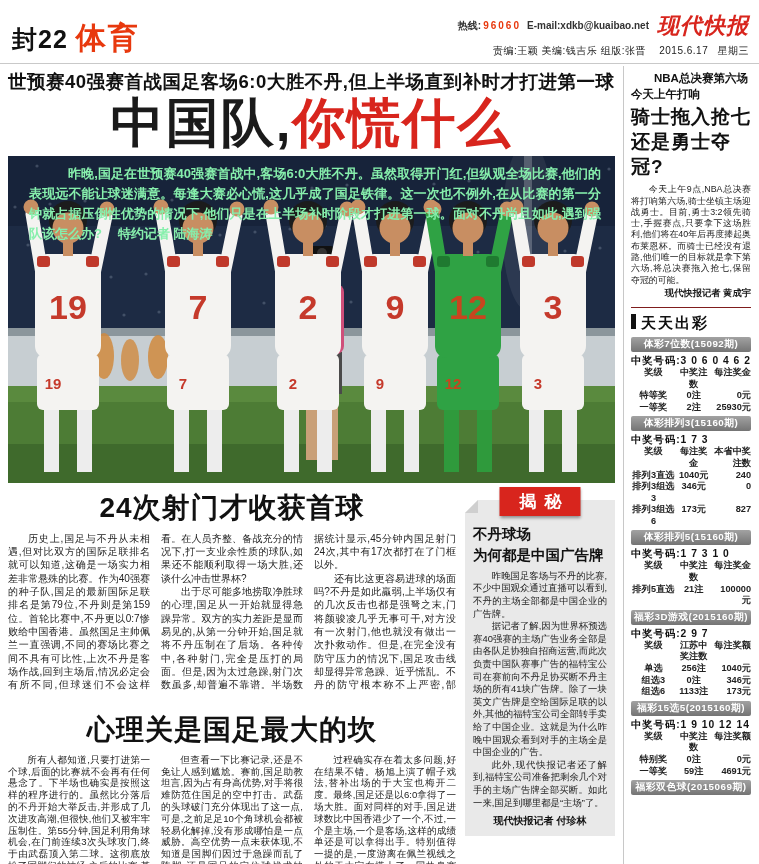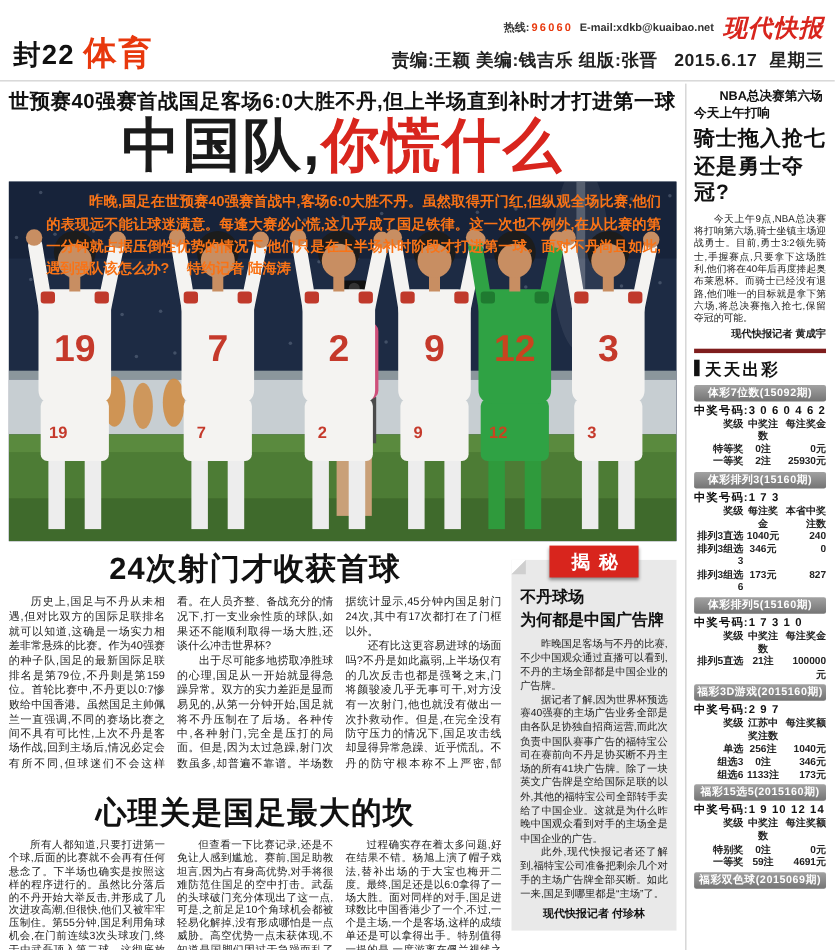--- a/index.html
+++ b/index.html
@@ -8,35 +8,35 @@
 
   
   .top{display:flex;justify-content:space-between;align-items:flex-end;padding:8px 10px 2px 12px;}
   .top-left{display:flex;align-items:baseline;}
   .page-label{font-size:25px;font-weight:bold;letter-spacing:1px;color:#111;}
   .section-label{font-size:30px;font-weight:bold;color:#e8380d;margin-left:8px;letter-spacing:2px;}
   .top-right{text-align:right;font-size:10px;line-height:1.6;color:#333;}
   .tr-line1{display:flex;align-items:center;justify-content:flex-end;font-weight:bold;}
   .hotline-number{color:#e8380d;letter-spacing:2px;margin:0 6px 0 2px;}
   .brand{font-family:"Liberation Serif","DejaVu Serif",serif;font-style:italic;font-weight:bold;color:#d8251d;font-size:22px;margin-left:8px;letter-spacing:1px;}
-  .staff{font-weight:bold;font-size:16px;color:#222;letter-spacing:.5px;}
+  .staff{font-weight:normal;font-size:10px;color:#222;letter-spacing:.5px;}
   .rule{border-top:1px solid #c9c9c9;margin:2px 0 0;}
 
   
   .main{display:flex;padding:2px 8px 0 8px;}
   .left{width:607px;flex:0 0 607px;}
   .sidebar{flex:1;margin-left:8px;border-left:1px solid #c8c8c8;padding-left:7px;overflow:hidden;}
 
   .kicker{font-size:18.5px;font-weight:bold;letter-spacing:.5px;margin:3px 0 1px;color:#111;white-space:nowrap;}
   h1.headline{margin:0 0 5px;text-align:center;font-size:53px;line-height:1.05;font-weight:bold;letter-spacing:2px;}
   .hl-red{color:#d8251d;}
 
   .photo{position:relative;width:607px;height:327px;overflow:hidden;background:#1d2b44;}
   .photo svg{display:block;}
-  .lead-overlay{position:absolute;top:8px;left:34px;right:14px;color:#f97316;}
+  .lead-overlay{position:absolute;top:8px;left:21px;right:14px;color:#86efac;}
   .lead-overlay p{margin:0;font-size:13px;font-weight:bold;line-height:1.55;text-align:justify;text-indent:3em;}
   .lead-byline{margin-left:16px;white-space:nowrap;}
 
   .content-row{display:flex;margin-top:4px;}
   .cols-area{width:448px;flex:0 0 448px;}
   .art-head{margin:2px 0 5px;text-align:center;font-size:28px;font-weight:bold;letter-spacing:1px;color:#111;}
   .art-head.second{margin-top:7px;}
   .threecol{column-count:3;column-gap:11px;column-fill:auto;height:172px;overflow:hidden;font-size:10px;line-height:13.3px;text-align:justify;color:#222;}
   .threecol p{margin:0;text-indent:2em;}
   .threecol.second{height:141px;font-size:9.6px;line-height:11.8px;}
@@ -50,28 +50,28 @@
   .rv-title{font-size:14.5px;font-weight:bold;line-height:1.45;margin-bottom:4px;color:#111;}
   .rv-paras p{margin:0;font-size:9.4px;line-height:12.6px;text-align:justify;text-indent:2em;color:#222;}
   .rv-byline{font-weight:bold;font-size:10px;text-align:center;margin-top:5px;color:#111;}
 
   
   .nba-kicker{font-size:11.5px;font-weight:bold;text-indent:2em;line-height:1.35;margin-top:5px;color:#111;}
   .nba-headline{font-size:19px;font-weight:bold;line-height:1.3;margin:3px 0 5px;letter-spacing:1px;color:#111;}
   .nba-body p{margin:0;font-size:8.9px;line-height:11.3px;text-align:justify;text-indent:2em;color:#222;}
   .nba-byline{font-size:9.3px;font-weight:bold;text-align:right;margin:1px 0 4px;}
 
-  .sec-head{display:flex;align-items:flex-start;font-size:15px;font-weight:bold;margin:7px 0 4px;letter-spacing:2px;color:#111;border-top:4px solid #7f1d1d;padding-top:6px;}
+  .sec-head{display:flex;align-items:flex-start;font-size:15px;font-weight:bold;margin:7px 0 4px;letter-spacing:2px;color:#111;border-top:1px solid #7f1d1d;padding-top:6px;}
   .sec-marker{width:5px;height:15px;background:#111;margin-right:5px;flex:0 0 5px;}
 
   .lot-block{margin-bottom:3px;}
   .lot-bar{background:linear-gradient(#a2a2a2,#747474);color:#fff;font-weight:bold;font-size:9.8px;text-align:center;padding:1px 0;border-radius:2px;margin-bottom:2px;letter-spacing:.5px;}
   .lot-num{font-size:10.3px;font-weight:bold;letter-spacing:1px;line-height:13px;color:#111;}
   .lot-row{display:flex;font-size:9.2px;line-height:11.6px;font-weight:bold;color:#222;}
-  .lot-row .c1{flex:1.25;text-align:right;}
+  .lot-row .c1{flex:1.25;text-align:center;font-family:Liberation Mono, monospace;}
   .lot-row .c2{flex:1;text-align:center;}
   .lot-row .c3{flex:1.1;text-align:right;}
 </style>
 </head>
 <body>
 
 <div class="page">
 
   <div class="top">
     <div class="top-left">

